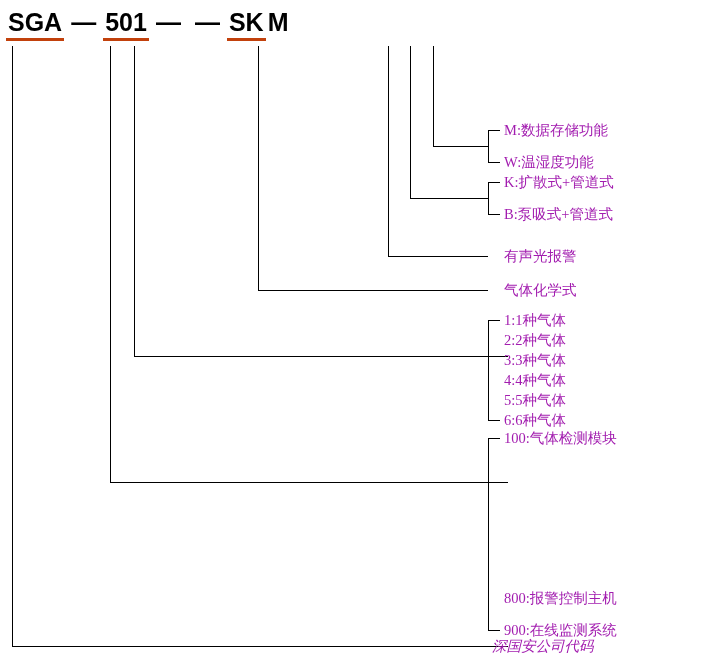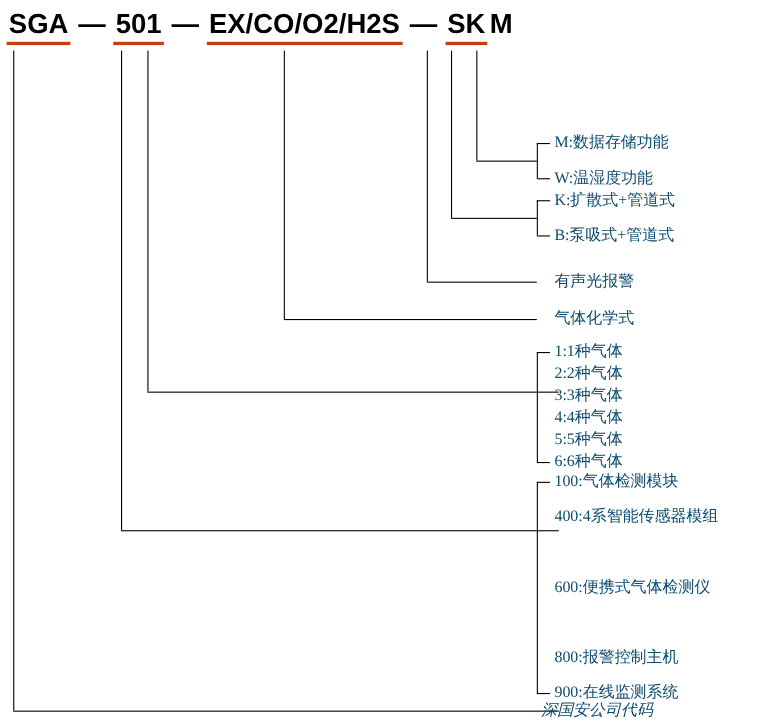--- a/index.html
+++ b/index.html
@@ -52,34 +52,33 @@
     height: 0;
     border-top: 1px solid #000;
   }
   
   .lbl {
     position: absolute;
     font-family: "Liberation Serif", serif;
     font-size: 14.5px;
     line-height: 16px;
     white-space: nowrap;
-    color: #0c4a6e;
+    color: #a21caf;
   }
 </style>
 </head>
 <body>
 
 <div id="root">
 
   <div class="code-line">
     <span class="code-seg underlined">SGA</span>
     <span class="code-dash">—</span>
     <span class="code-seg underlined">501</span>
     <span class="code-dash">—</span>
-    <span class="code-seg underlined">EX/CO/O2/H2S</span>
     <span class="code-dash">—</span>
     <span class="code-seg underlined">SK</span>
     <span class="code-seg">M</span>
   </div>
 
   <div class="vline" style="left:12px; top:46px; height:600px;"></div>
   <div class="hline" style="left:12px; top:646px; width:496px;"></div>
 
   <div class="vline" style="left:110px; top:46px; height:436px;"></div>
   <div class="hline" style="left:110px; top:482px; width:398px;"></div>
@@ -122,20 +121,18 @@
   <div class="lbl" style="left:504px; top:332px;">2:2种气体</div>
   <div class="lbl" style="left:504px; top:352px;">3:3种气体</div>
   <div class="lbl" style="left:504px; top:372px;">4:4种气体</div>
   <div class="lbl" style="left:504px; top:392px;">5:5种气体</div>
   <div class="lbl" style="left:504px; top:412px;">6:6种气体</div>
 
   <div class="vline" style="left:488px; top:438px; height:192px;"></div>
   <div class="hline" style="left:488px; top:438px; width:12px;"></div>
   <div class="hline" style="left:488px; top:630px; width:12px;"></div>
   <div class="lbl" style="left:504px; top:430px;">100:气体检测模块</div>
-  <div class="lbl" style="left:504px; top:462px;">400:4系智能传感器模组</div>
-  <div class="lbl" style="left:504px; top:526px;">600:便携式气体检测仪</div>
   <div class="lbl" style="left:504px; top:590px;">800:报警控制主机</div>
   <div class="lbl" style="left:504px; top:622px;">900:在线监测系统</div>
 
   <div class="lbl" style="left:492px; top:638px;font-style:italic;">深国安公司代码</div>
 
 </div>
 
 </body></html>

